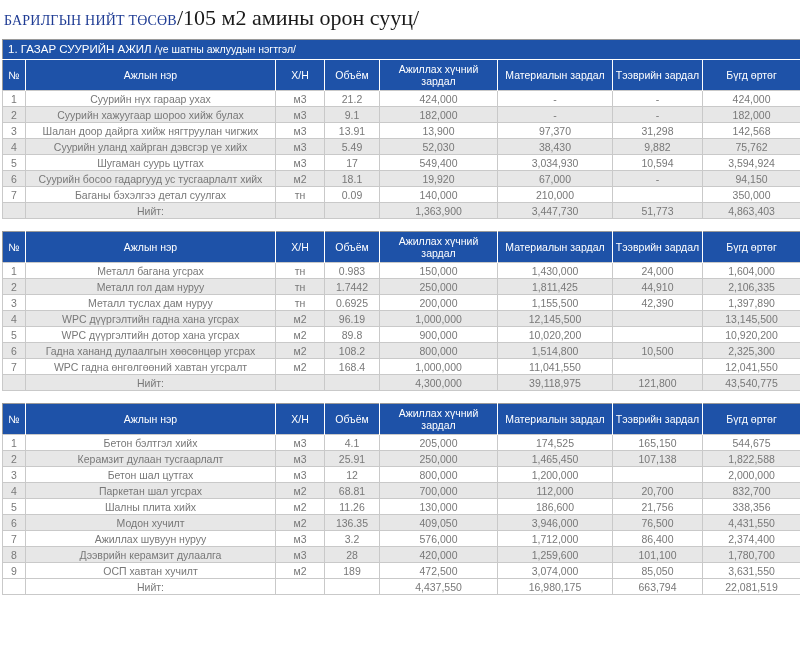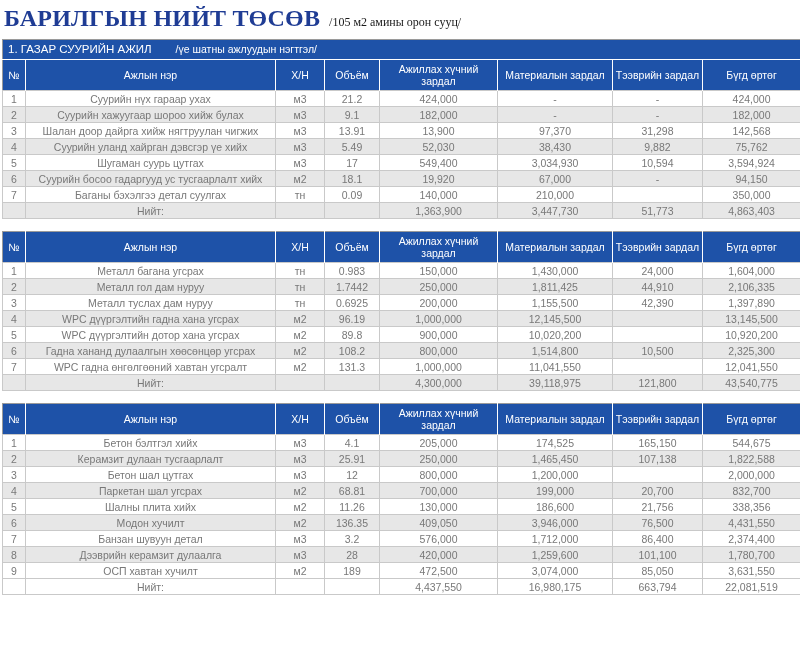--- a/index.html
+++ b/index.html
@@ -6,42 +6,42 @@
   body {
     width:800px; height:666px; overflow:hidden;
     font-family:"Liberation Sans", sans-serif;
     -webkit-font-smoothing:antialiased;
   }
   .page { padding:2px 2px 0 2px; }
 
   
   .doc-header { display:flex; align-items:baseline; padding:3px 0 6px 2px; height:28px; }
   .doc-title {
-    font-family:"Liberation Serif", serif; font-weight:bold;
-    font-size:24px; color:#1f3c94; letter-spacing:.2px;
+    font-family:"Liberation Serif", serif; font-weight:normal;
+    font-size:14px; color:#1f3c94; letter-spacing:.2px;
   }
   .doc-subtitle {
-    font-family:"Liberation Serif", serif; font-size:12px; color:#1a1a1a; margin-left:9px;
+    font-family:"Liberation Serif", serif; font-size:22px; color:#1a1a1a; 
   }
 
   
   table.budget {
     border-collapse:collapse; table-layout:fixed; width:796px;
     margin:0 auto 12px auto; border:1px solid #9a9a9a;
   }
   table.budget th, table.budget td { overflow:hidden; white-space:nowrap; }
 
   tr.band th {
     background:#1e52a8; color:#ffffff; font-weight:normal;
     font-size:11.5px; text-align:left; padding:2px 5px 3px 5px; height:14px;
     border-bottom:1px solid rgba(255,255,255,.8);
   }
   tr.band th.band-center { text-align:center; }
   tr.band th.band-empty { border-left:1px solid rgba(255,255,255,.8); }
-  .band-note { font-size:10.5px; margin-left:24px; }
+  .band-note { font-size:10.5px; margin-left:3px; }
 
   tr.cols th {
     background:#1e52a8; color:#ffffff; font-weight:normal;
     font-size:10.5px; line-height:12px; text-align:center;
     padding:2px 2px; height:26px; white-space:normal;
     border-left:1px solid rgba(255,255,255,.8);
   }
   tr.cols th:first-child { border-left:none; }
 
   table.budget td {
@@ -256,21 +256,21 @@
           <td>108.2</td>
           <td>800,000</td>
           <td>1,514,800</td>
           <td>10,500</td>
           <td>2,325,300</td>
         </tr>
         <tr>
           <td>7</td>
           <td class="name-left">WPC гадна өнгөлгөөний хавтан угсралт</td>
           <td>м2</td>
-          <td>131.3</td>
+          <td>168.4</td>
           <td>1,000,000</td>
           <td>11,041,550</td>
           <td></td>
           <td>12,041,550</td>
         </tr>
         <tr class="alt total">
           <td></td>
           <td class="name-left">Нийт:</td>
           <td></td>
           <td></td>
@@ -335,21 +335,21 @@
           <td>1,200,000</td>
           <td></td>
           <td>2,000,000</td>
         </tr>
         <tr class="alt">
           <td>4</td>
           <td class="name-center">Паркетан шал угсрах</td>
           <td>м2</td>
           <td>68.81</td>
           <td>700,000</td>
-          <td>199,000</td>
+          <td>112,000</td>
           <td>20,700</td>
           <td>832,700</td>
         </tr>
         <tr>
           <td>5</td>
           <td class="name-center">Шалны плита хийх</td>
           <td>м2</td>
           <td>11.26</td>
           <td>130,000</td>
           <td>186,600</td>
@@ -361,21 +361,21 @@
           <td class="name-center">Модон хучилт</td>
           <td>м2</td>
           <td>136.35</td>
           <td>409,050</td>
           <td>3,946,000</td>
           <td>76,500</td>
           <td>4,431,550</td>
         </tr>
         <tr>
           <td>7</td>
-          <td class="name-center">Банзан шувуун детал</td>
+          <td class="name-center">Ажиллах шувуун нуруу</td>
           <td>м3</td>
           <td>3.2</td>
           <td>576,000</td>
           <td>1,712,000</td>
           <td>86,400</td>
           <td>2,374,400</td>
         </tr>
         <tr class="alt">
           <td>8</td>
           <td class="name-center">Дээврийн керамзит дулаалга</td>

